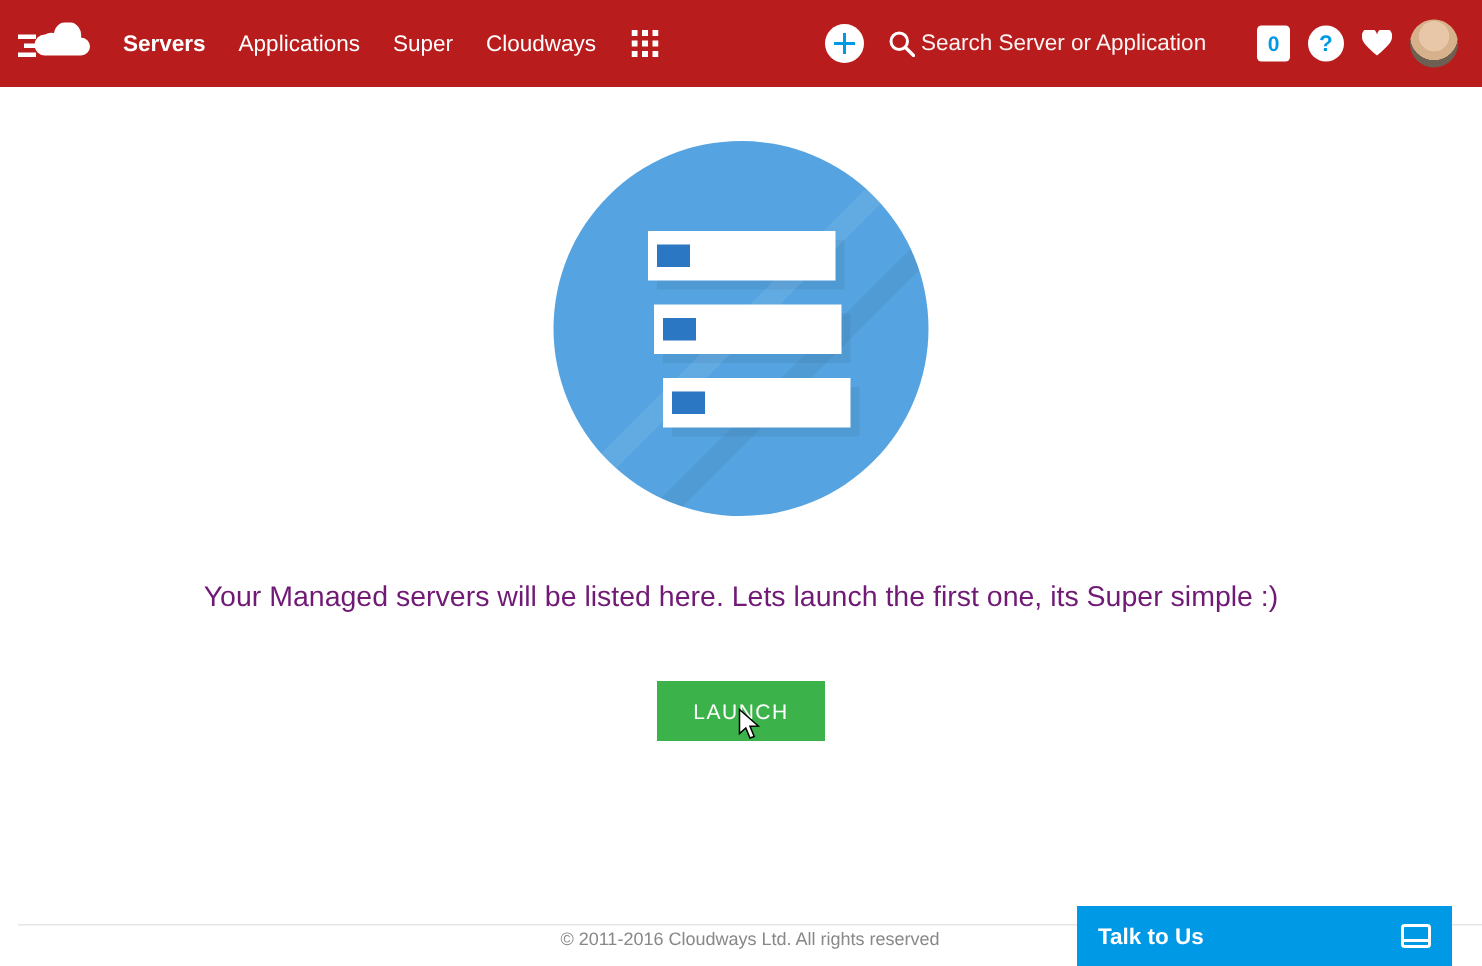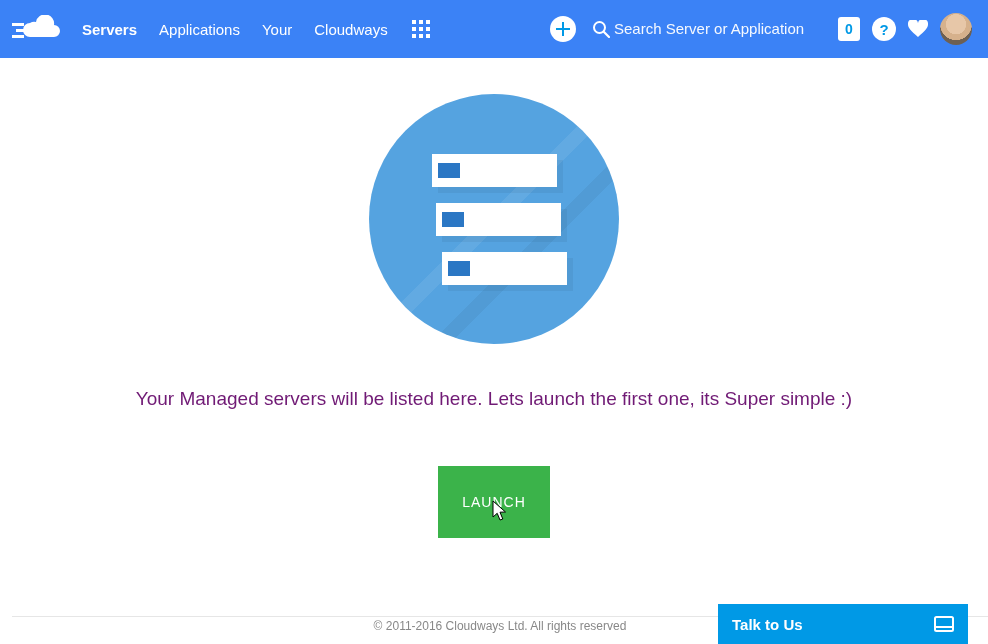--- a/index.html
+++ b/index.html
@@ -1,21 +1,21 @@
 <!DOCTYPE html>
 <html><head>
 <meta charset="utf-8">
 <style>
   * { box-sizing: border-box; margin: 0; padding: 0; }
   html, body { width: 988px; height: 644px; font-family: "Helvetica Neue", Arial, sans-serif; overflow: hidden; }
   body { display: flex; flex-direction: column; background: #fff; }
 
   
   .header {
-    background: #3b82f6;
+    background: #b91c1c;
     height: 58px;
     display: flex;
     align-items: center;
     padding: 0 16px 0 4px;
     color: #fff;
   }
   .logo { width: 72px; display:flex; align-items:center; justify-content:center; }
   .nav { display: flex; gap: 22px; margin-left: 6px; }
   .nav-item { font-size: 15px; color: #fff; cursor: pointer; }
   .nav-item.active { font-weight: 700; }
@@ -46,21 +46,21 @@
     background:
       linear-gradient(135deg, transparent 0 48%, rgba(255,255,255,0.08) 48% 52%, transparent 52% 100%),
       linear-gradient(135deg, transparent 0 62%, rgba(0,0,0,0.05) 62% 66%, transparent 66% 100%);
   }
   .bar { width:125px; height:33px; background:#fff; position:relative; z-index:1; box-shadow: 6px 6px 0 rgba(0,0,0,0.05);}
   .bar::before { content:""; position:absolute; left:6px; top:9px; width:22px; height:15px; background:#2b77c4;}
   .bar.mid { align-self:center; transform: translateX(4px);}
   .bar.bot { transform: translateX(10px);}
 
   .empty-text { margin-top: 44px; color:#701a75; font-size:19px; text-align:center; }
-  .launch-btn { margin-top: 56px; background:#3bb34a; color:#fff; border:none; padding:28px 24px; font-size:14px; letter-spacing:1px; cursor:pointer; position:relative;}
+  .launch-btn { margin-top: 44px; background:#3bb34a; color:#fff; border:none; padding:12px 24px; font-size:14px; letter-spacing:1px; cursor:pointer; position:relative;}
   .cursor-img { position:absolute; left:50%; top:50%; transform:translate(-2px,-2px); pointer-events:none;}
 
   
   .footer { position:absolute; bottom:0; left:12px; right:0; border-top:1px solid #e6e6e6; height:28px; display:flex; align-items:flex-start; justify-content:center; font-size:12px; color:#888; padding-top:2px;}
   .chat-tab { position:fixed; bottom:0; right:20px; width:250px; height:40px; background:#0099e6; color:#fff; display:flex; align-items:center; padding:0 14px; font-size:15px; font-weight:600; cursor:pointer; justify-content:space-between;margin-top:36px;}
   .chat-toggle { display:flex; align-items:center; }
 </style>
 </head>
 <body>
 
@@ -69,21 +69,21 @@
     <svg width="56" height="28" viewBox="0 0 56 28">
       <path d="M24 7 a9 9 0 0 1 18 3 a6 6 0 0 1 0 12 H18 a7 7 0 0 1 0-14 a8 8 0 0 1 6-1Z" fill="#fff"></path>
       <rect x="0" y="8" width="12" height="3" fill="#fff"></rect>
       <rect x="4" y="14" width="10" height="3" fill="#fff"></rect>
       <rect x="0" y="20" width="12" height="3" fill="#fff"></rect>
     </svg>
   </div>
   <div class="nav">
     <div class="nav-item active">Servers</div>
     <div class="nav-item">Applications</div>
-    <div class="nav-item">Your</div>
+    <div class="nav-item">Super</div>
     <div class="nav-item">Cloudways</div>
   </div>
   <div class="apps-grid">
     <svg width="18" height="18" viewBox="0 0 18 18">
       <g fill="#fff">
         <rect x="0" y="0" width="4" height="4"></rect>
           <rect x="7" y="0" width="4" height="4"></rect>
           <rect x="14" y="0" width="4" height="4"></rect>
         <rect x="0" y="7" width="4" height="4"></rect>
           <rect x="7" y="7" width="4" height="4"></rect>

